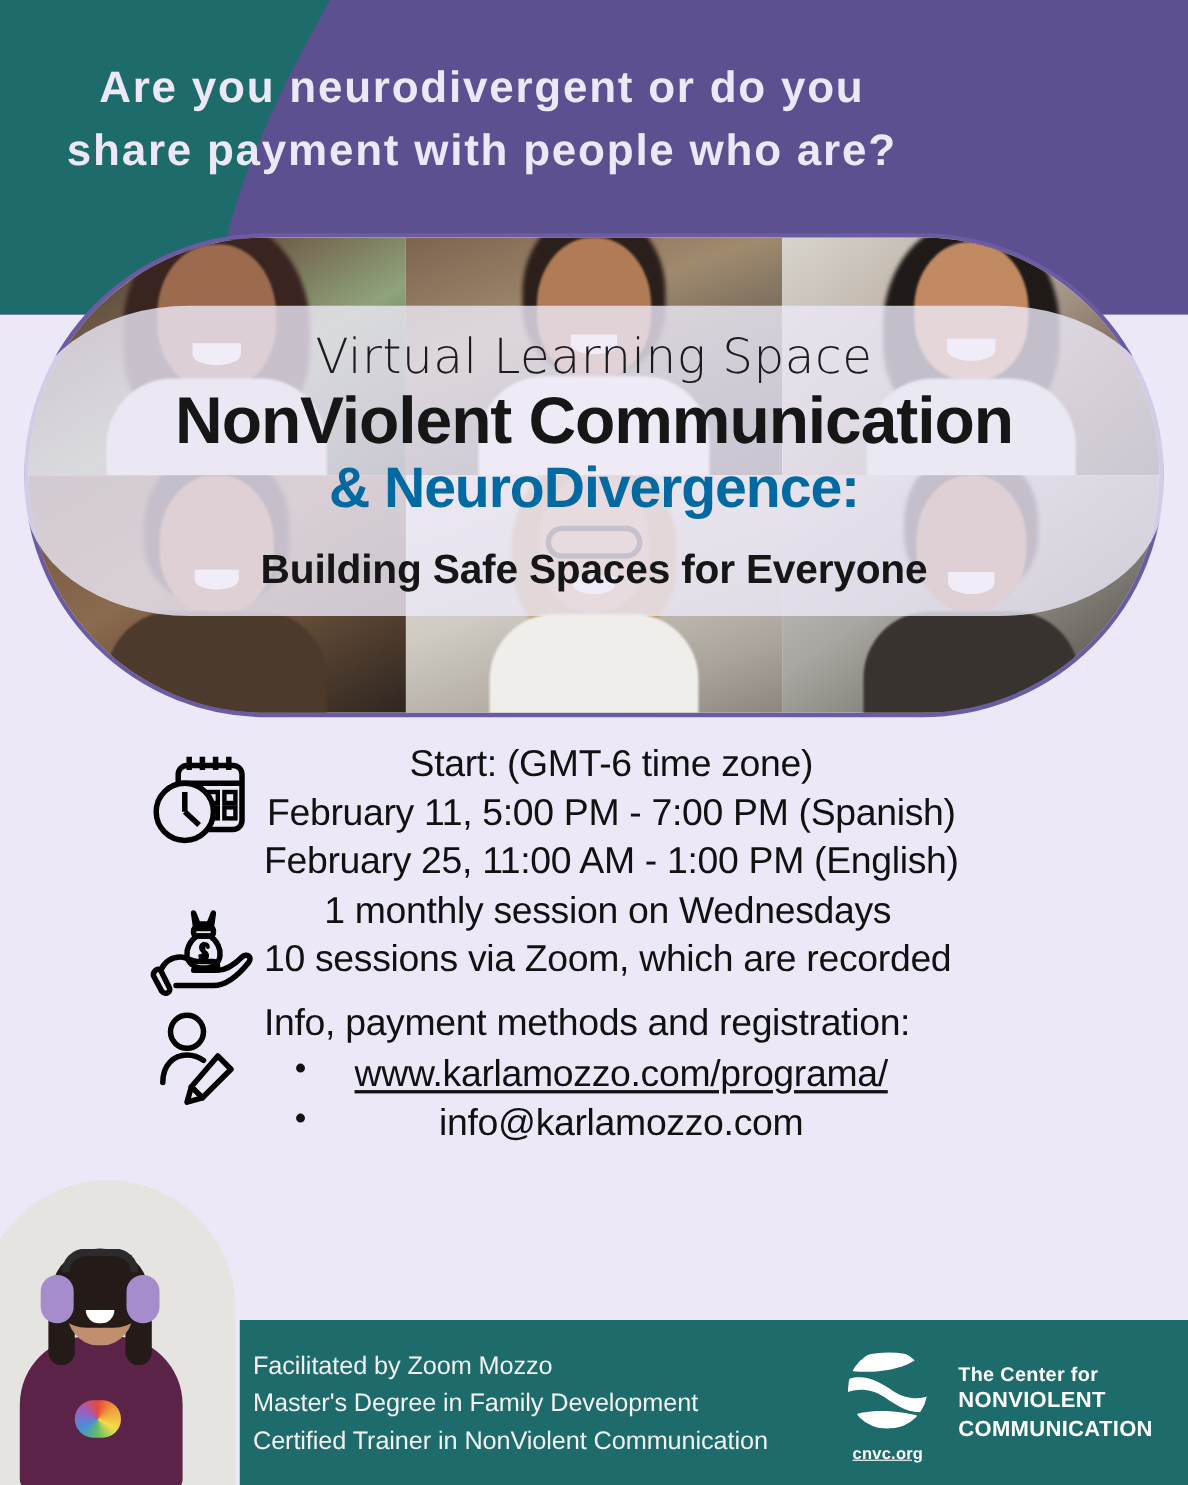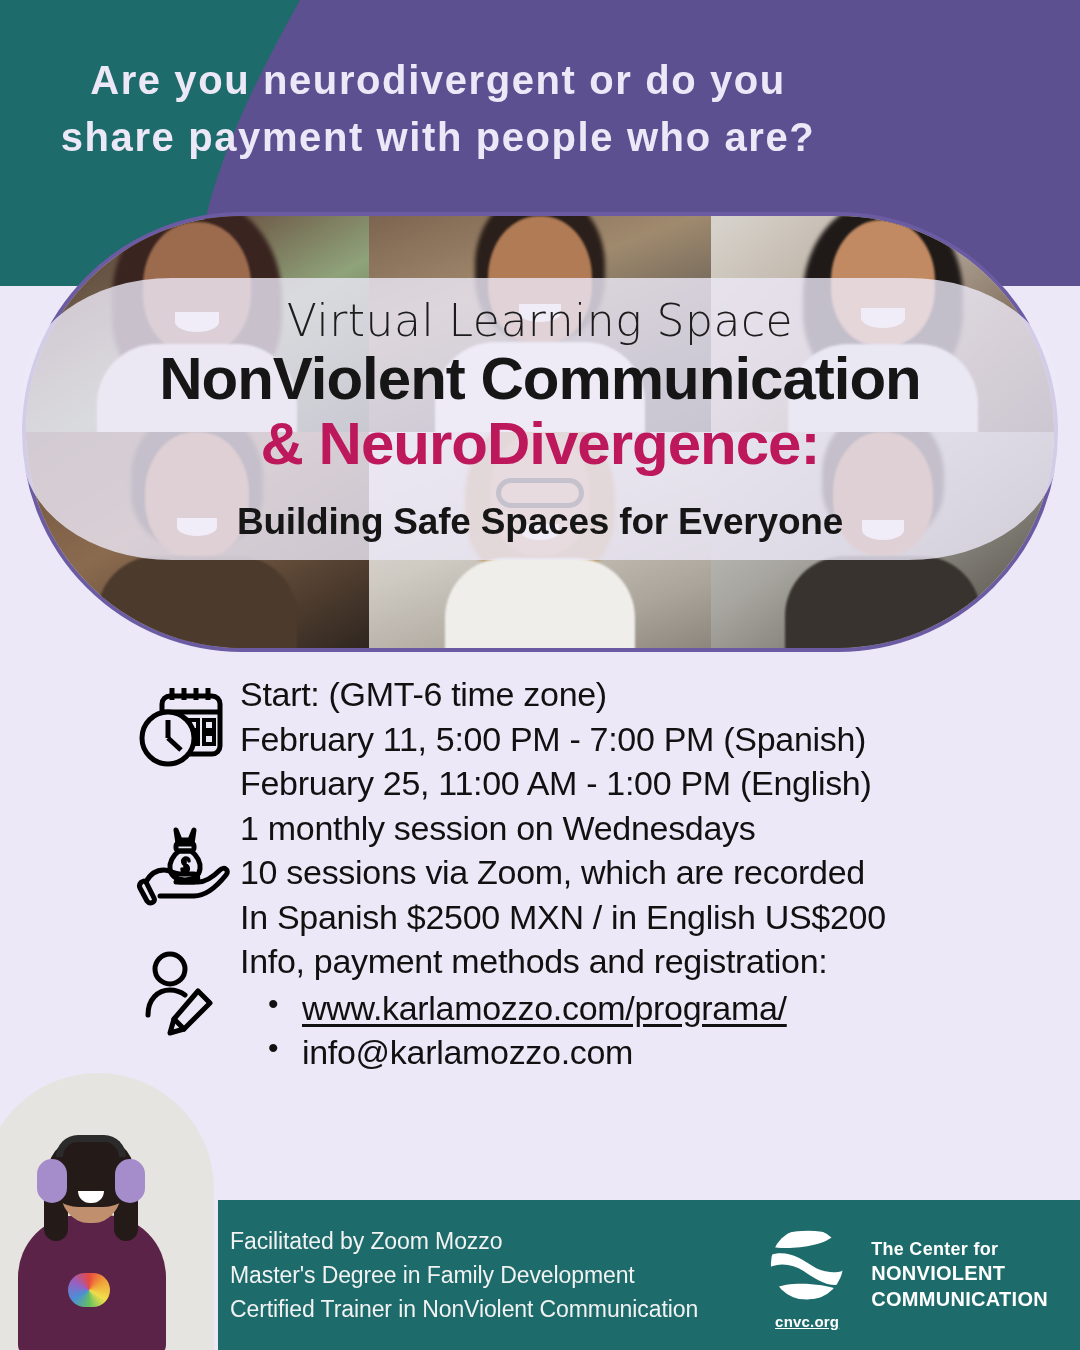--- a/index.html
+++ b/index.html
@@ -101,32 +101,33 @@
     font-family:"DejaVu Sans", sans-serif;
     font-weight:300;
     font-size:44px; color:#1c1c1c; letter-spacing:.5px;
     margin-bottom:2px;
   }
   .t-main{
     font-weight:bold; font-size:60px; color:#161616;
     letter-spacing:-1px; line-height:1.04;
   }
   .t-accent{
-    font-weight:bold; font-size:60px; color:#be185d;
+    font-weight:bold; font-size:52px; color:#0369a1;
     letter-spacing:-1px; line-height:1.12;
   }
   .t-sub{
     font-weight:bold; font-size:37px; color:#161616;
     letter-spacing:-.2px; margin-top:24px;
   }
 
   
   .info{
     position:absolute; left:0; top:672px; width:1080px;
     z-index:6;
+    text-align:center;
   }
   .row{ display:flex; align-items:flex-start; padding-left:136px; }
   .row + .row{ }
   .ricon{ width:104px; flex:0 0 104px; padding-top:6px; }
   .ricon svg{ display:block; }
   .rtext{ color:#111; font-size:34px; line-height:1.31; letter-spacing:-.3px; }
   .rtext .ln{ display:block; white-space:nowrap; }
   .bullets{ list-style:none; margin-top:2px; }
   .bullets li{ position:relative; padding-left:62px; }
   .bullets li::before{
@@ -322,21 +323,20 @@
         <path d="M43 39 C30 48 30 68 49 68 C68 68 68 48 55 39 Z"></path>
         <path d="M49 46 L49 62 M53 49 C53 46.5 50.5 45.5 48.5 46.5 C46 47.7 46 51.5 49.5 53 C53 54.5 53 58.5 50.5 59.5 C48.5 60.5 46 59.5 46 57" stroke-width="3.6"></path>
         <path d="M10 70 C14 62 20 58 28 58 C34 58 38 62 44 62 L58 62 C63 62 63 70 58 70 L40 70"></path>
         <path d="M44 70 L62 70 C70 70 78 64 84 58 C88 54 94 58 90 63 C82 73 70 84 58 84 L24 84"></path>
         <path d="M10 70 L18 86 C20 90 14 93 11 89 L4 76 C2 72 7 67 10 70 Z"></path>
       </svg>
     </div>
     <div class="rtext">
       <span class="ln">1 monthly session on Wednesdays</span>
       <span class="ln">10 sessions via Zoom, which are recorded</span>
-      <span class="ln">In Spanish $2500 MXN / in English US$200</span>
     </div>
   </div>
 
   <div class="row">
     <div class="ricon">
       <svg width="96" height="96" viewBox="0 0 96 96" fill="none" stroke="#000" stroke-width="5" stroke-linecap="round" stroke-linejoin="round">
         <circle cx="34" cy="24" r="15"></circle>
         <path d="M12 70 C12 54 22 45 34 45 C40 45 45 47 49 50"></path>
         <path d="M62 46 L74 58 L48 84 L34 88 L38 74 Z"></path>
         <path d="M38 74 L48 84"></path>

